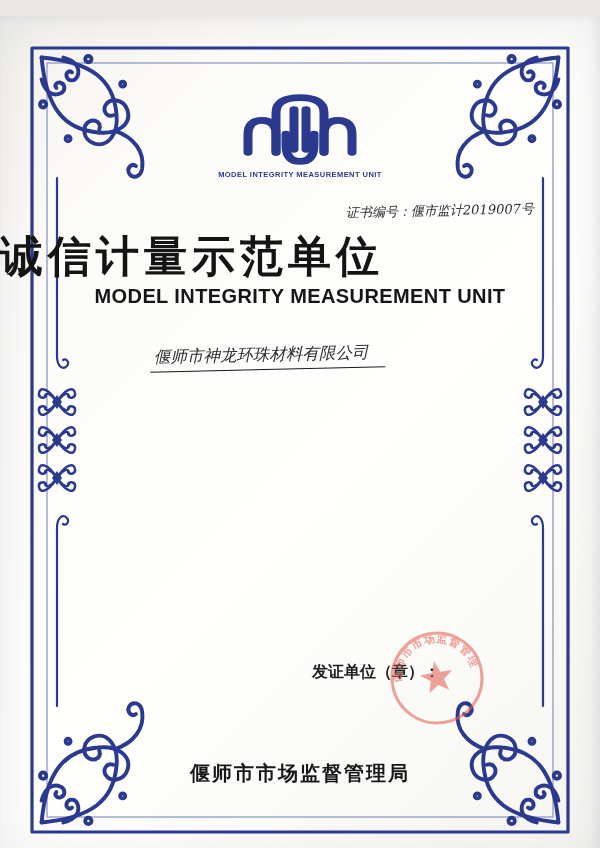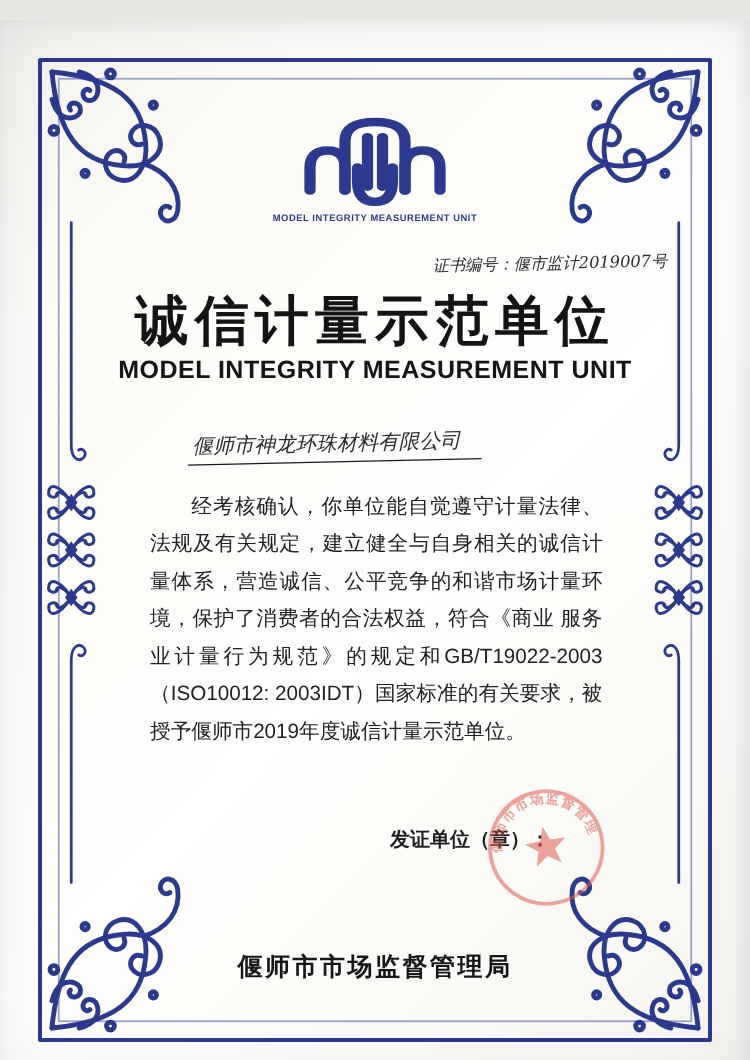--- a/index.html
+++ b/index.html
@@ -24,21 +24,21 @@
   .logo-wrap svg{width:100%;height:100%;}
   .logo-caption{
     position:absolute;left:0;right:0;top:154px;text-align:center;
     font-size:7.5px;font-weight:bold;letter-spacing:.45px;color:var(--navy);
   }
   .hand{
     font-family:"DejaVu Serif","Liberation Serif",serif;font-style:italic;color:#2c2c31;
   }
   .certno{position:absolute;left:346px;top:186px;font-size:13px;transform:rotate(-1.2deg);white-space:nowrap;}
   .title-zh{
-    position:absolute;left:0;right:0;top:212px;margin:0;text-align:center;
+    position:absolute;left:0;right:0;top:212px;margin:0;text-align:left;
     font-family:Liberation Serif, serif;font-weight:900;
     font-size:43px;letter-spacing:5px;color:#141414;
   }
   .title-en{
     position:absolute;left:0;right:0;top:269px;text-align:center;
     font-size:20px;font-weight:bold;letter-spacing:.4px;color:#161616;
   }
   .recipient{position:absolute;left:150px;top:328px;font-size:16.5px;}
   .recipient .hand{
     display:inline-block;transform:rotate(-1.3deg);
@@ -139,21 +139,20 @@
     <span>证书编号：</span><span>偃市监计2019007号</span>
   </div>
 
   <h1 class="title-zh">诚信计量示范单位</h1>
   <div class="title-en">MODEL INTEGRITY MEASUREMENT UNIT</div>
 
   <div class="recipient">
     <span class="hand">偃师市神龙环珠材料有限公司</span>
   </div>
 
-  <p class="bodytext">经考核确认，你单位能自觉遵守计量法律、法规及有关规定，建立健全与自身相关的诚信计量体系，营造诚信、公平竞争的和谐市场计量环境，保护了消费者的合法权益，符合《商业 服务业计量行为规范》的规定和GB/T19022-2003（ISO10012: 2003IDT）国家标准的有关要求，被授予偃师市2019年度诚信计量示范单位。</p>
 
   <div class="issuer">发证单位（章）：</div>
 
   <svg class="seal" viewBox="0 0 130 130" aria-hidden="true">
     <g transform="rotate(-10 65 65)" opacity="0.55">
       <circle cx="65" cy="65" r="45" fill="none" stroke="var(--seal)" stroke-width="3"></circle>
       <path d="M65,48 L69.1,59.3 L81.2,59.7 L71.7,67.2 L75,78.8 L65,72 L55,78.8 L58.3,67.2 L48.8,59.7 L60.9,59.3 Z" fill="var(--seal)"></path>
       <path id="sealArc" d="M29,65 A36,36 0 1 1 101,65" fill="none" stroke="none"></path>
       <text font-size="11" fill="var(--seal)" font-weight="bold" letter-spacing="1">
         <textPath href="#sealArc" startOffset="2">偃师市市场监督管理局</textPath>

